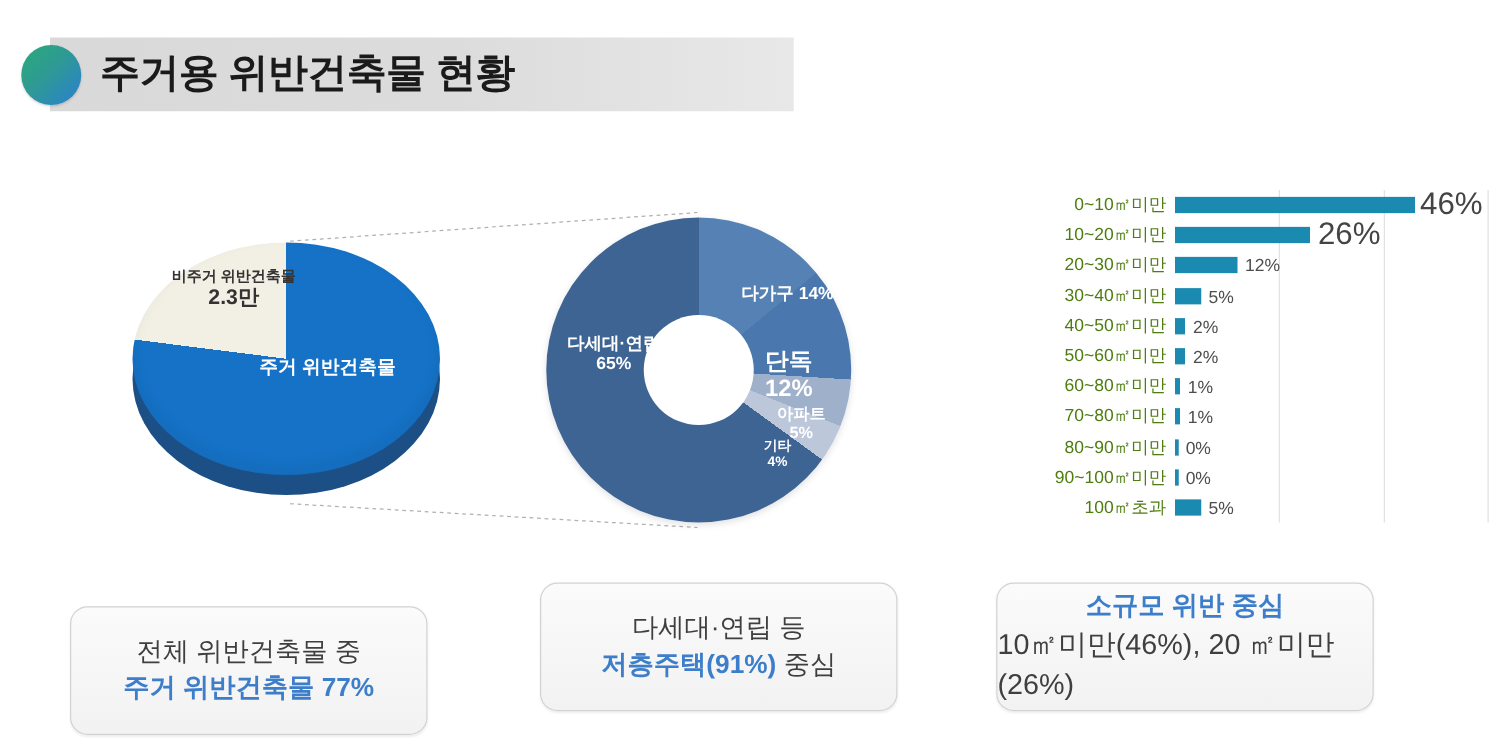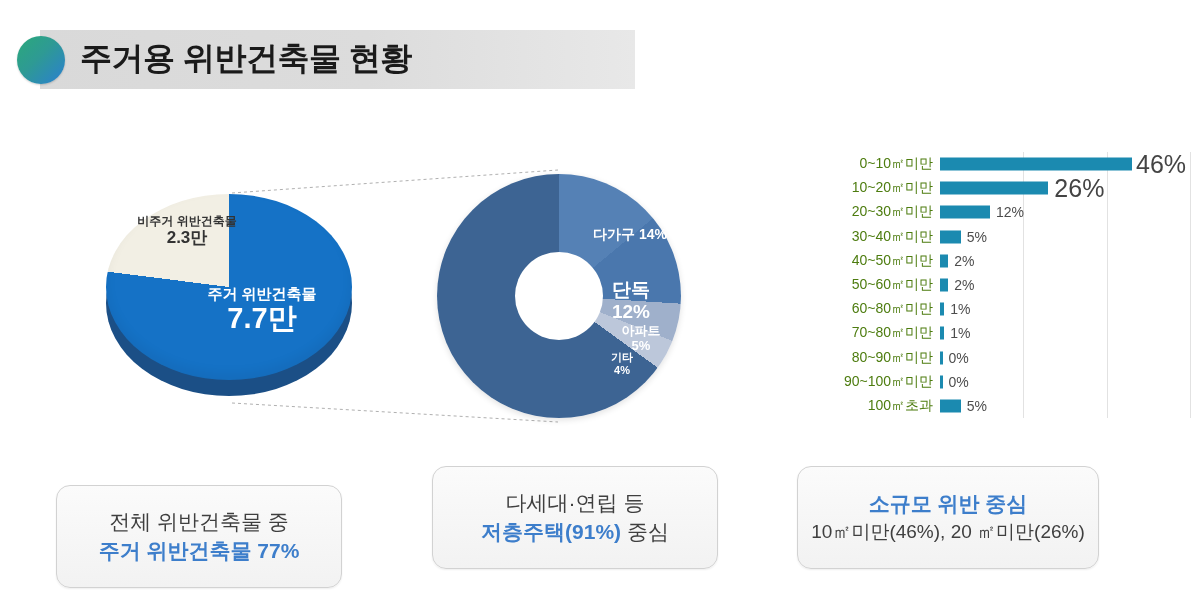--- a/index.html
+++ b/index.html
@@ -130,21 +130,21 @@
     box-shadow: 0 1px 2px rgba(0,0,0,0.07);
     display: flex; flex-direction: column; align-items: center; justify-content: center;
     line-height: 1.38;
   }
   #card-1 { left: 56px;  width: 284px; margin-top: 19px; }
   #card-2 { left: 432px; width: 284px; }
   #card-3 { left: 797px; width: 300px; }
   .c-gray { color: #3f3f3f; font-size: 21px; }
   .c-blue { color: #3d7ecb; font-size: 21px; font-weight: bold; }
   .c-blue-n { color: #3d7ecb; font-size: 21px; font-weight: bold; }
-  .c-sub { color: #3f3f3f; font-size: 19px; }
+  .c-sub { color: #3f3f3f; font-size: 23px; }
 </style>
 </head>
 <body>
 
 <div id="title-bar"></div>
 <div id="title-bullet"></div>
 <div id="title-text">주거용 위반건축물 현황</div>
 
 <svg id="connectors">
   <line x1="232" y1="193" x2="558" y2="170" stroke="#b0b0b0" stroke-width="1" stroke-dasharray="3,3"></line>
@@ -153,28 +153,31 @@
 
 <div id="pie-wrap">
   <div id="pie-shadow"></div>
   <div id="pie-face"></div>
   <div id="pie-label-nonres">
     <div class="l1">비주거 위반건축물</div>
     <div class="l2">2.3만</div>
   </div>
   <div id="pie-label-res">
     <div class="l1">주거 위반건축물</div>
-    <div class="l2">7.7만</div>
   </div>
 </div>
 
 <div id="donut-wrap">
   <div id="donut"></div>
   <div id="donut-hole"></div>
 
+  <div class="donut-lbl" id="dl-dasedae">
+    <div>다세대·연립</div>
+    <div>65%</div>
+  </div>
 
   <div class="donut-lbl" id="dl-dagagu">다가구 14%</div>
 
   <div class="donut-lbl" id="dl-danok">
     <div>단독</div>
     <div>12%</div>
   </div>
 
   <div class="donut-lbl" id="dl-apart">
     <div>아파트</div>

